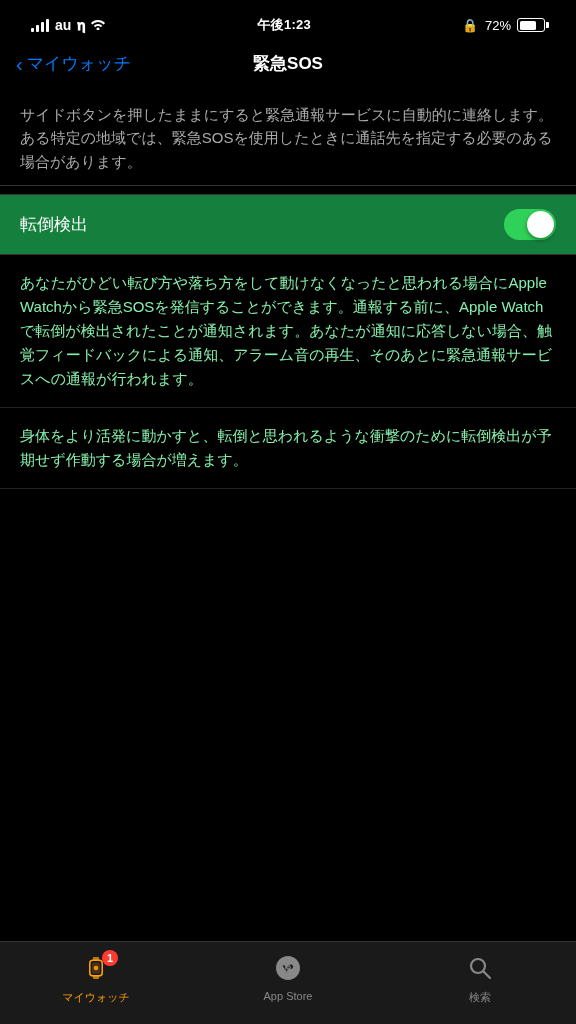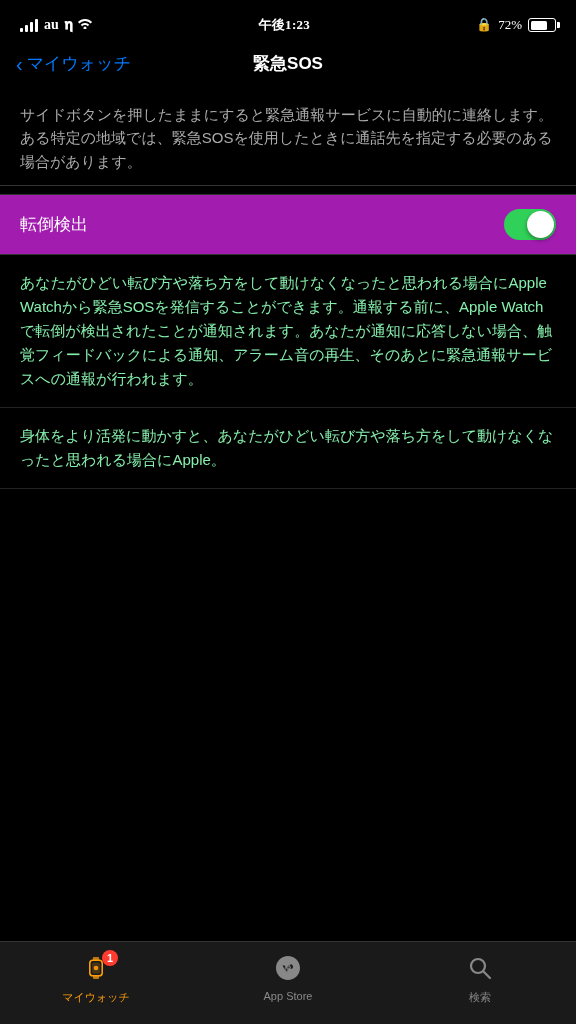--- a/index.html
+++ b/index.html
@@ -12,23 +12,22 @@
       height: 1024px;
       overflow: hidden;
       position: relative;
     }
 
     
     .status-bar {
       display: flex;
       align-items: center;
       justify-content: space-between;
-      padding: 12px 20px 6px;
+      padding: 12px 31px 6px;
       height: 44px;
-      font-family: Liberation Serif, serif;
     }
     .status-left {
       display: flex;
       align-items: center;
       gap: 6px;
       font-size: 14px;
       font-weight: 600;
     }
     .signal-icon {
       display: flex;
@@ -130,21 +129,21 @@
       border-bottom: 1px solid #333;
     }
     .description-block p {
       font-size: 15px;
       color: #aaa;
       line-height: 1.55;
     }
 
     
     .toggle-section {
-      background: #a21caf;
+      background: #15803d;
       margin-top: 8px;
       border-top: 1px solid #333;
       border-bottom: 1px solid #333;
     }
     .toggle-row {
       display: flex;
       align-items: center;
       justify-content: space-between;
       padding: 14px 20px;
     }
@@ -289,21 +288,21 @@
       </div>
     </div>
   </div>
 
   <div class="info-block">
     <p>あなたがひどい転び方や落ち方をして動けなくなったと思われる場合にApple Watchから緊急SOSを発信することができます。通報する前に、Apple Watchで転倒が検出されたことが通知されます。あなたが通知に応答しない場合、触覚フィードバックによる通知、アラーム音の再生、そのあとに緊急通報サービスへの通報が行われます。</p>
   </div>
 
 
   <div class="info-block">
-    <p>身体をより活発に動かすと、あなたがひどい転び方や落ち方をして動けなくなったと思われる場合にApple。</p>
+    <p>身体をより活発に動かすと、転倒と思われるような衝撃のために転倒検出が予期せず作動する場合が増えます。</p>
   </div>
 </div>
 
 <div class="tab-bar">
 
   <div class="tab-item">
     <div class="tab-icon-wrap">
       <svg class="watch-icon-svg" viewBox="0 0 28 36" fill="none">
         <rect x="6" y="8" width="16" height="20" rx="4" stroke="#FF9F0A" stroke-width="2" fill="none"></rect>
         <rect x="9" y="11" width="10" height="14" rx="2" fill="#FF9F0A" opacity="0.2"></rect>

